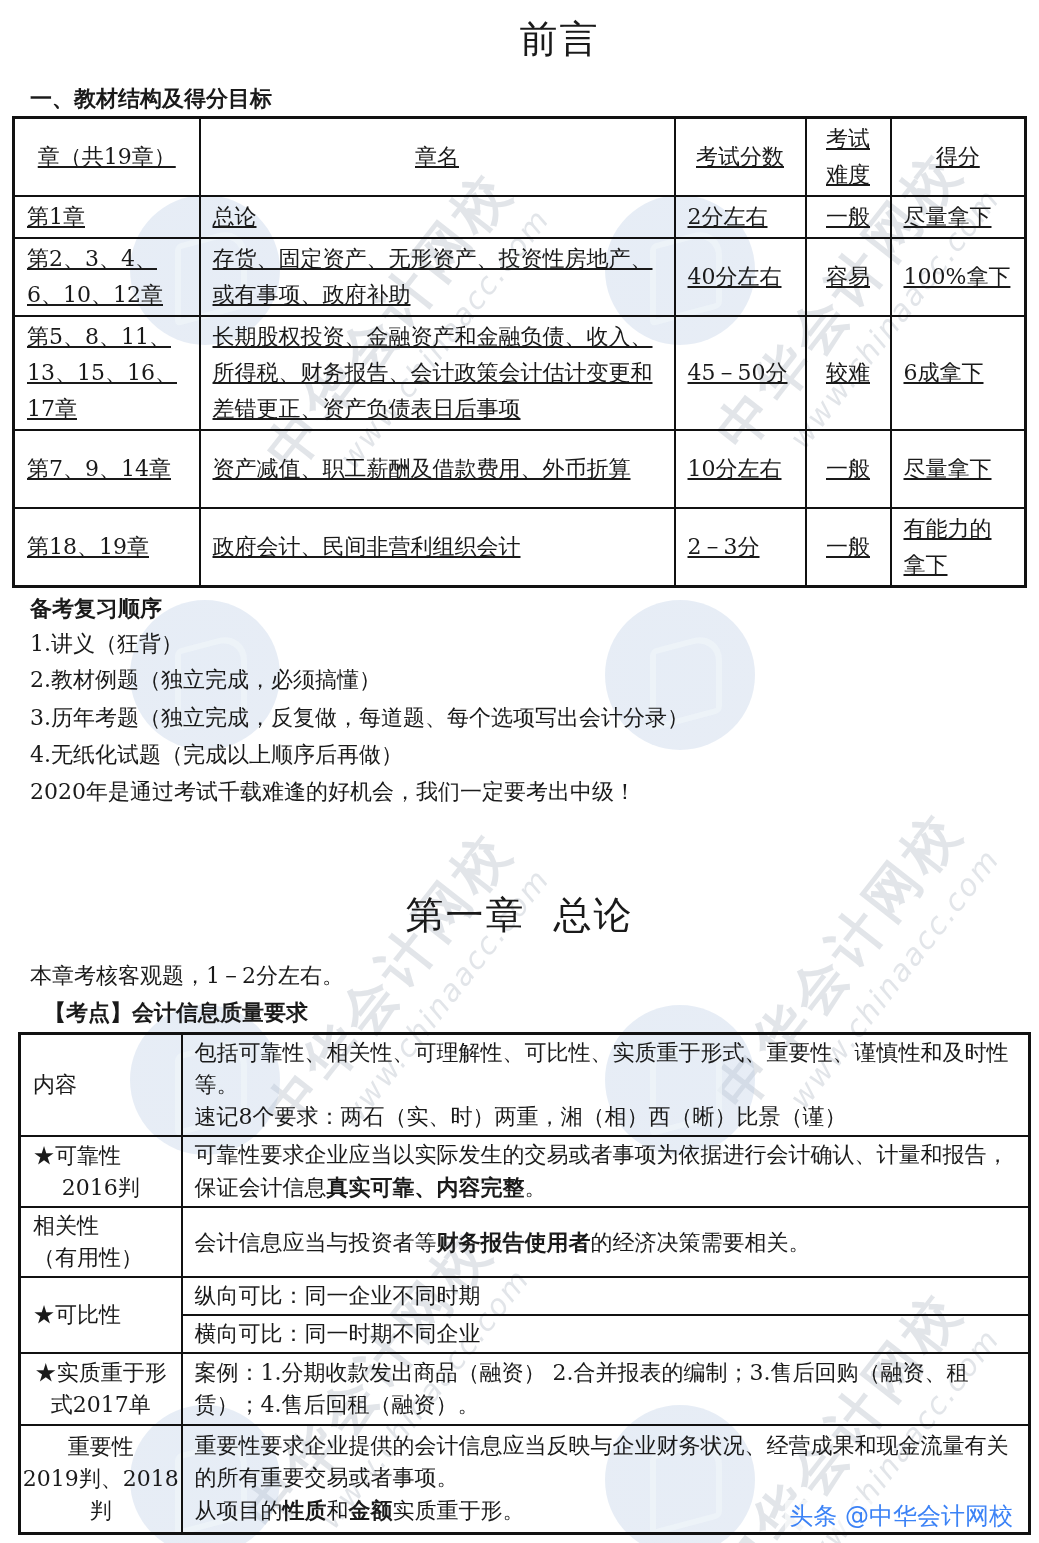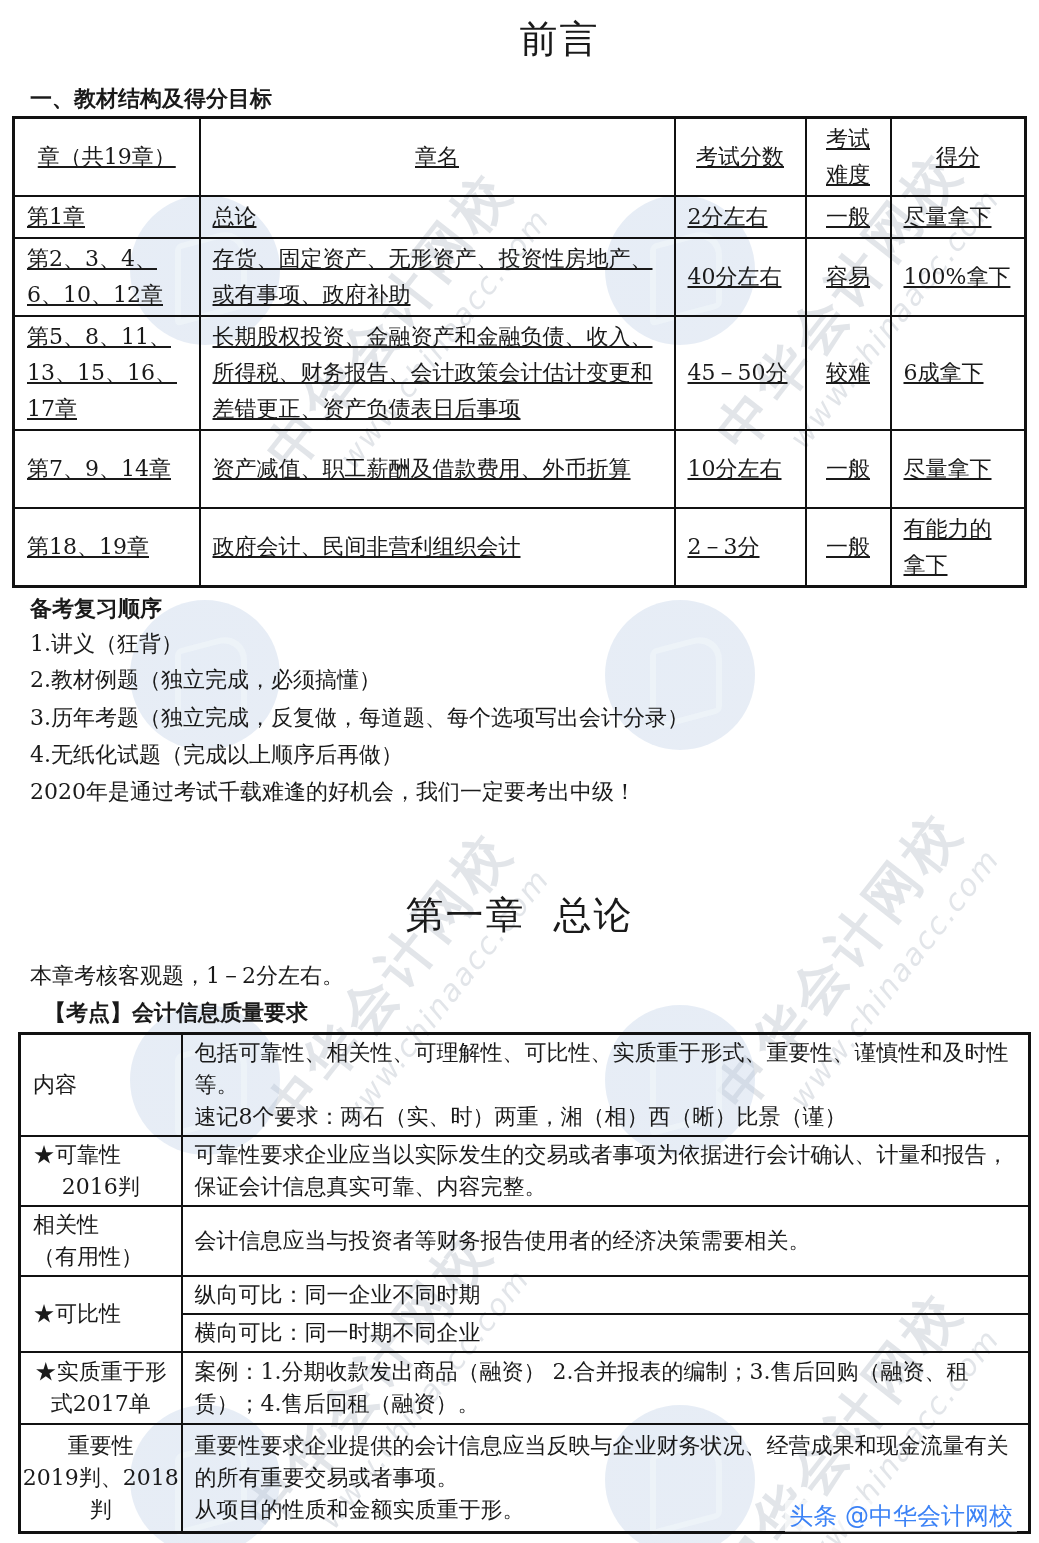--- a/index.html
+++ b/index.html
@@ -42,21 +42,21 @@
   #t1 { left: 12px; top: 116px; width: 1012px; border: 3px solid #111; text-decoration: underline; }
   #t1 th { text-align: center; }
   #t1 td.c { text-align: center; }
   .plain-line {
     position: absolute; left: 30px; font-size: 22px; line-height: 36px;
   }
   #t2 { left: 18px; top: 1032px; width: 1010px; border: 3px solid #111; }
   #t2 td { line-height: 32px; padding: 2px 12px; }
   #t2 td.label { text-align: left; }
   #t2 td.label.center { text-align: center; }
-  b { font-weight: normal; }
+  b { font-weight: bold; }
   .footer-tag {
     position: absolute; right: 22px; top: 1500px; font-size: 24px;
     font-family: "DejaVu Sans", sans-serif; color: #3b82f6; z-index: 2;
     background: rgba(255,255,255,0.6); padding: 0 4px;
   }
 </style>
 </head>
 <body>
 
 <div class="wm-layer">

